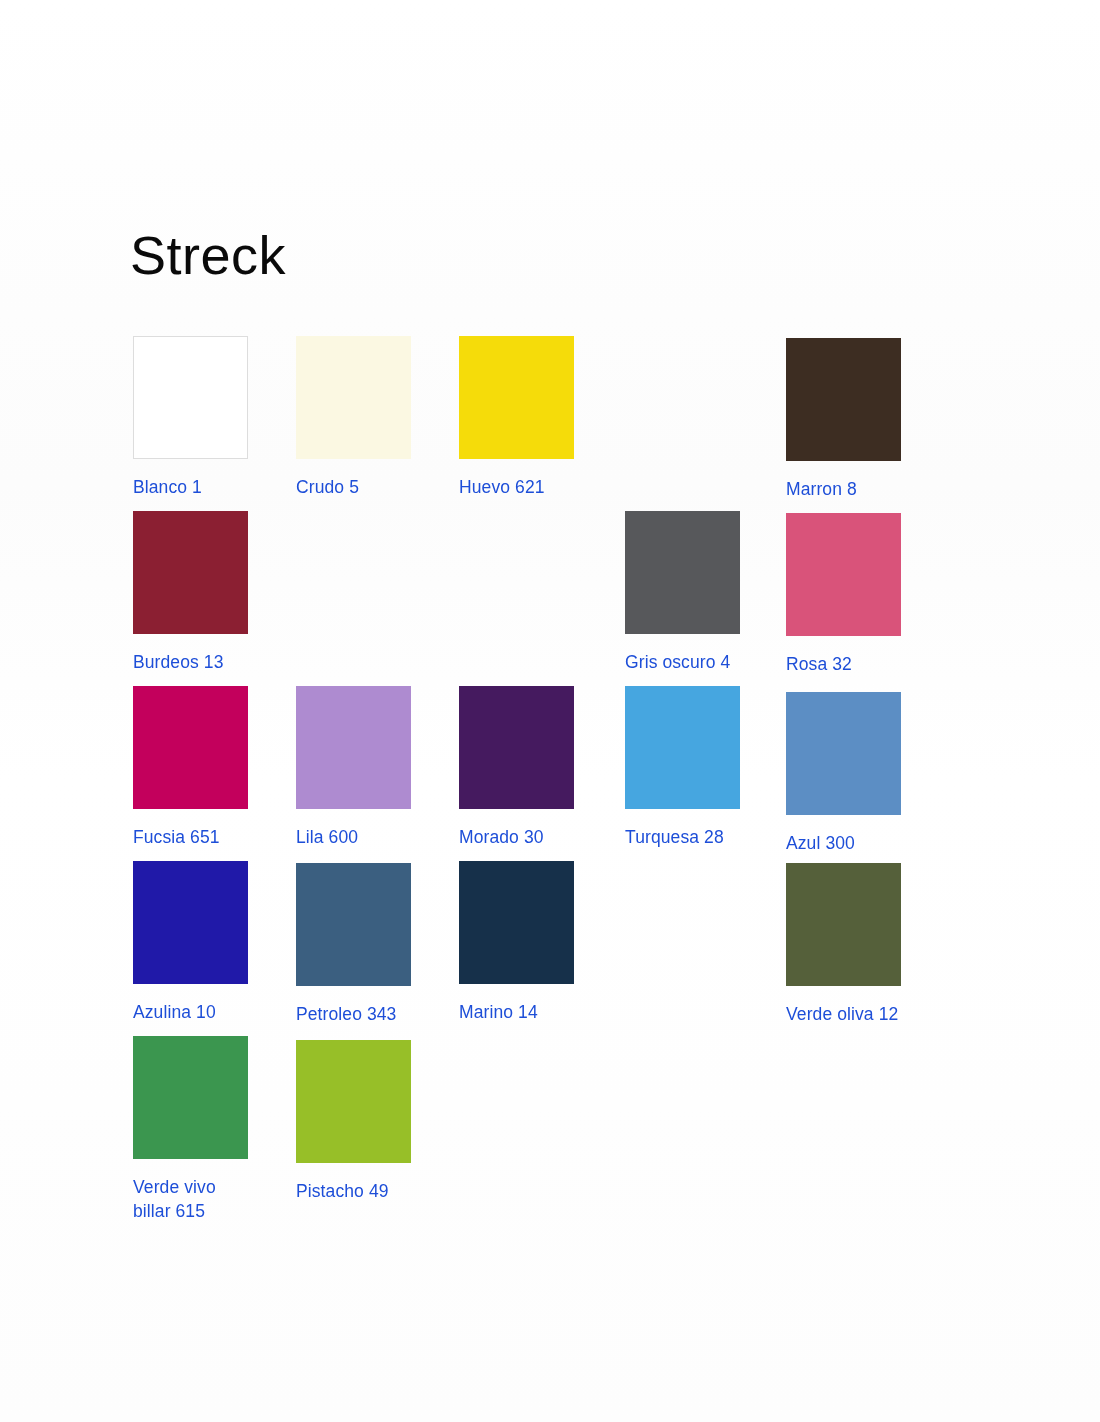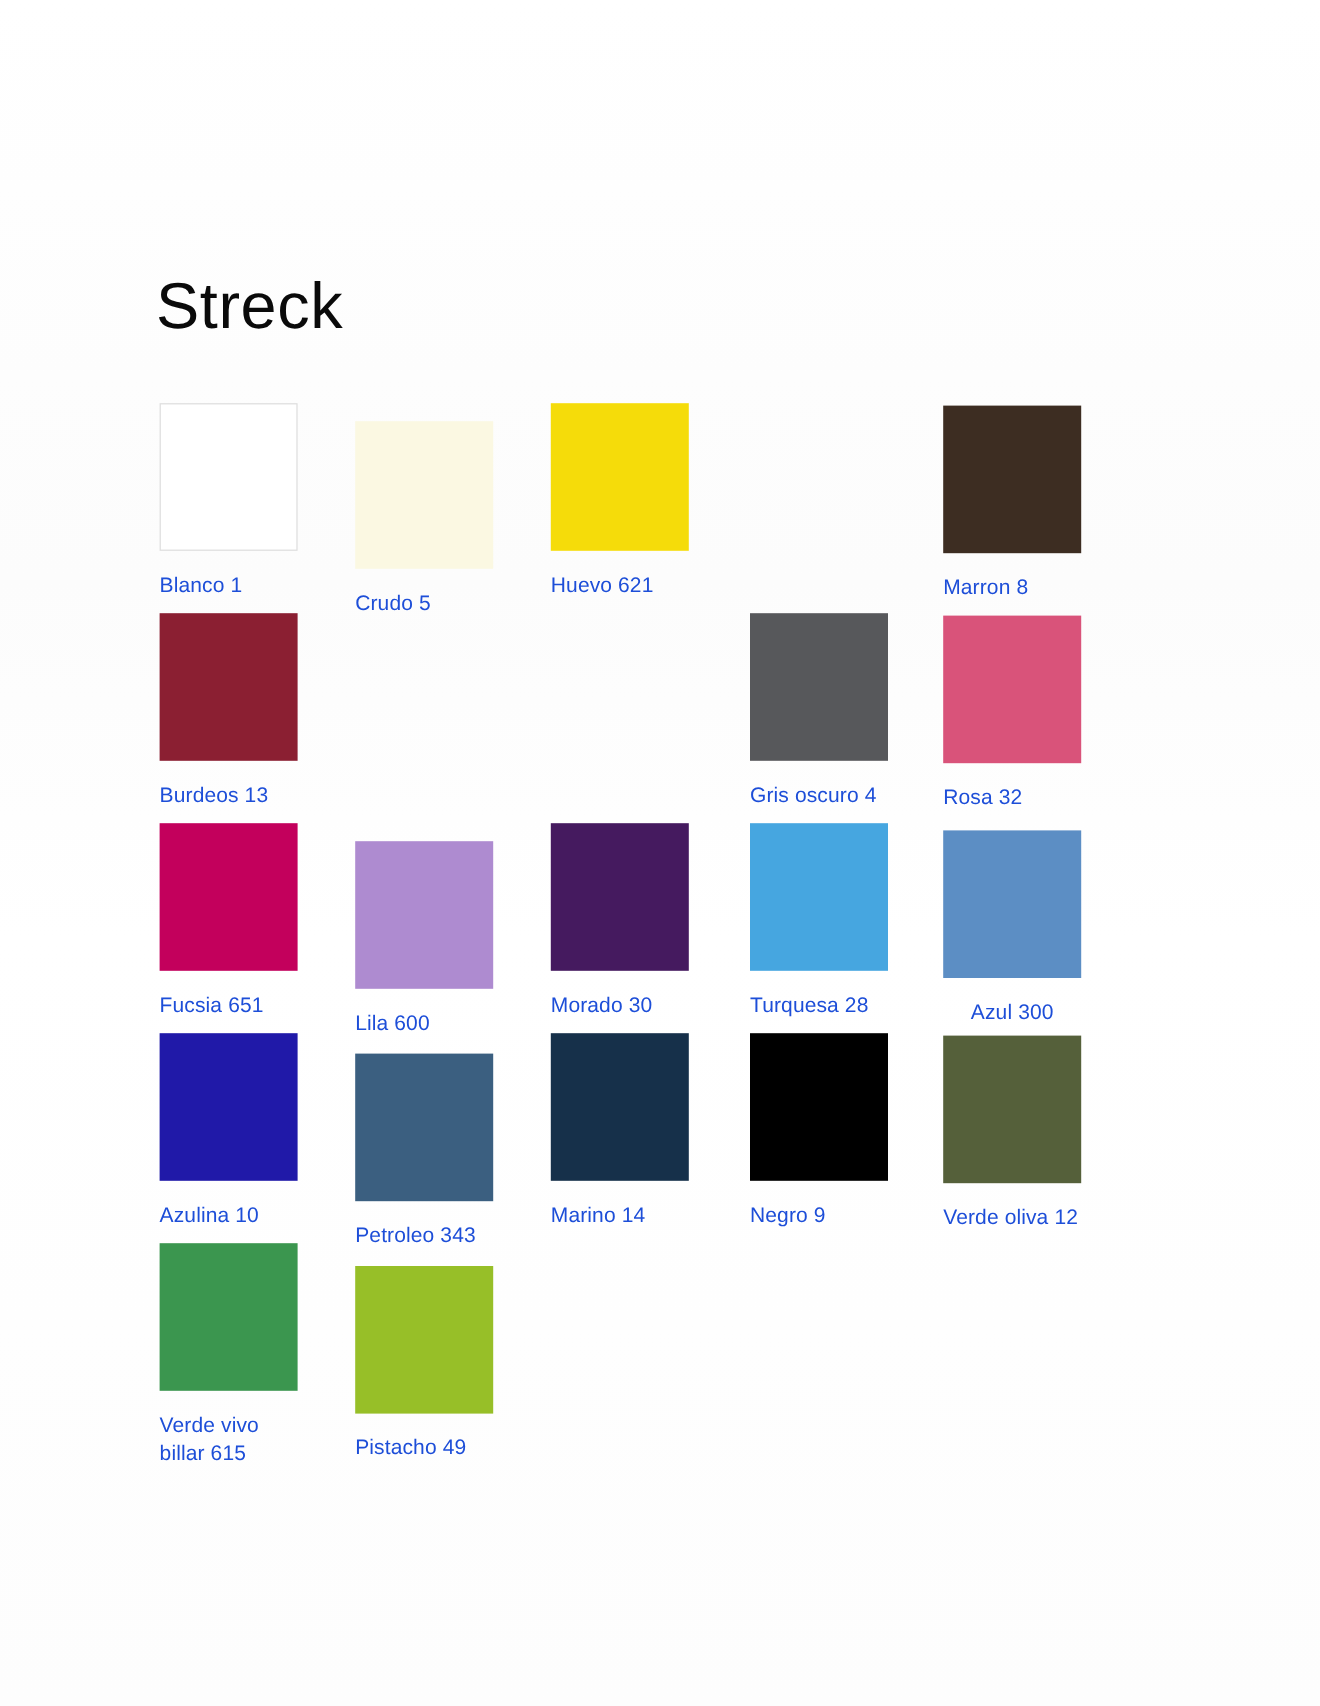--- a/index.html
+++ b/index.html
@@ -73,29 +73,29 @@
     font-size: 17.5px;
     line-height: 24px;
     color: #1d4ed8;
     font-weight: 400;
     letter-spacing: 0.1px;
     white-space: pre-line;
   }
 
   
   .col-0 { left: 0px; }
-  .col-1 { left: 163px; margin-top: 15px; }
+  .col-1 { left: 163px; }
   .col-2 { left: 326px; }
   .col-3 { left: 492px; }
   .col-4 { left: 653px; }
 
   
   .nudge-down-4 { top: 4px; }
   .nudge-down-2 { top: 2px; }
-  .nudge-down-6 { top: 6px; text-align: center; }
+  .nudge-down-6 { top: 6px; }
 
   .label-wide {
     width: 140px;
   }
 </style>
 </head>
 <body style="background: rgb(255, 255, 255);">
 
 <div class="page-tint"></div>
 
@@ -168,24 +168,20 @@
         <div class="swatch-label">Azulina 10</div>
       </div>
       <div class="swatch-cell col-1 nudge-down-2 label-wide">
         <span class="swatch-chip" style="background-color: rgb(59, 95, 128);"></span>
         <div class="swatch-label">Petroleo 343</div>
       </div>
       <div class="swatch-cell col-2">
         <span class="swatch-chip" style="background-color: rgb(22, 48, 74);"></span>
         <div class="swatch-label">Marino 14</div>
       </div>
-      <div class="swatch-cell col-3">
-        <span class="swatch-chip" style="background-color: rgb(0, 0, 0);"></span>
-        <div class="swatch-label">Negro 9</div>
-      </div>
       <div class="swatch-cell col-4 nudge-down-2 label-wide">
         <span class="swatch-chip" style="background-color: rgb(85, 96, 58);"></span>
         <div class="swatch-label">Verde oliva 12</div>
       </div>
     </div>
 
     <div class="swatch-row">
       <div class="swatch-cell col-0">
         <span class="swatch-chip" style="background-color: rgb(59, 150, 79);"></span>
         <div class="swatch-label">Verde vivo

